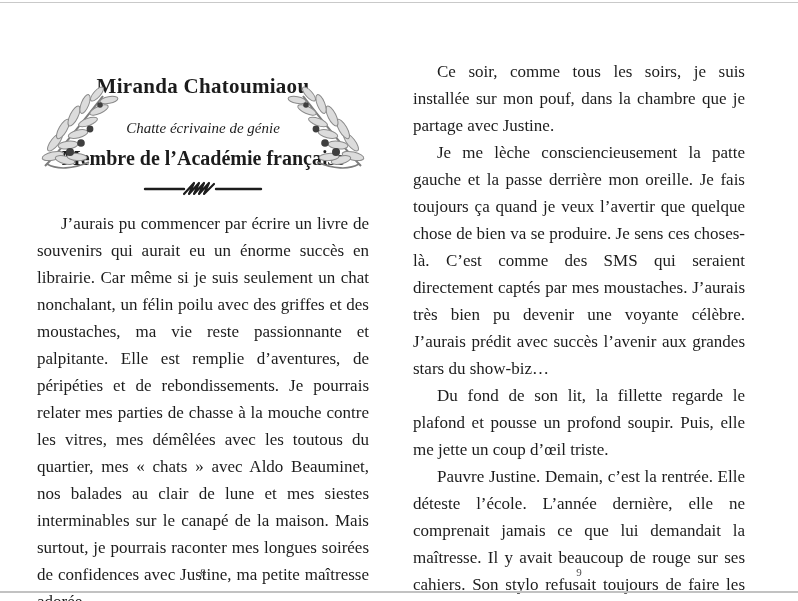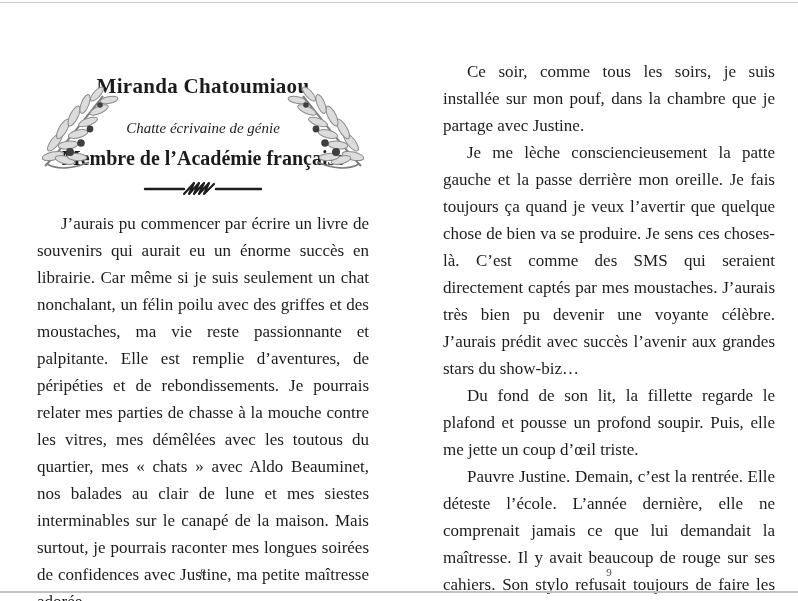--- a/index.html
+++ b/index.html
@@ -10,21 +10,21 @@
     color: #1c1c1c;
     position: relative;
     overflow: hidden;
   }
   .edge-line { position: absolute; left: 0; right: 0; background: #c9c9c9; }
   .edge-top { top: 2px; height: 1px; }
   .edge-bottom { top: 591px; height: 2px; background: #c2c2c2; }
 
   .page { position: absolute; top: 0; width: 332px; height: 601px; }
   .page-left  { left: 37px; }
-  .page-right { left: 443px; }
+  .page-right { left: 413px; }
 
   .chapter-header { position: relative; text-align: center; padding-top: 74px; }
   .title { font-size: 21px; font-weight: bold; letter-spacing: 0.3px; line-height: 24px; }
   .subtitle { font-style: italic; font-size: 15px; margin-top: 20px; line-height: 20px; }
   .affiliation { font-weight: bold; font-size: 20px; margin-top: 11px; line-height: 18px; }
 
   .branch { position: absolute; top: 84px; width: 88px; height: 94px; }
   .branch-left { left: -4px; }
   .branch-right { right: -4px; transform: scaleX(-1); }
 

